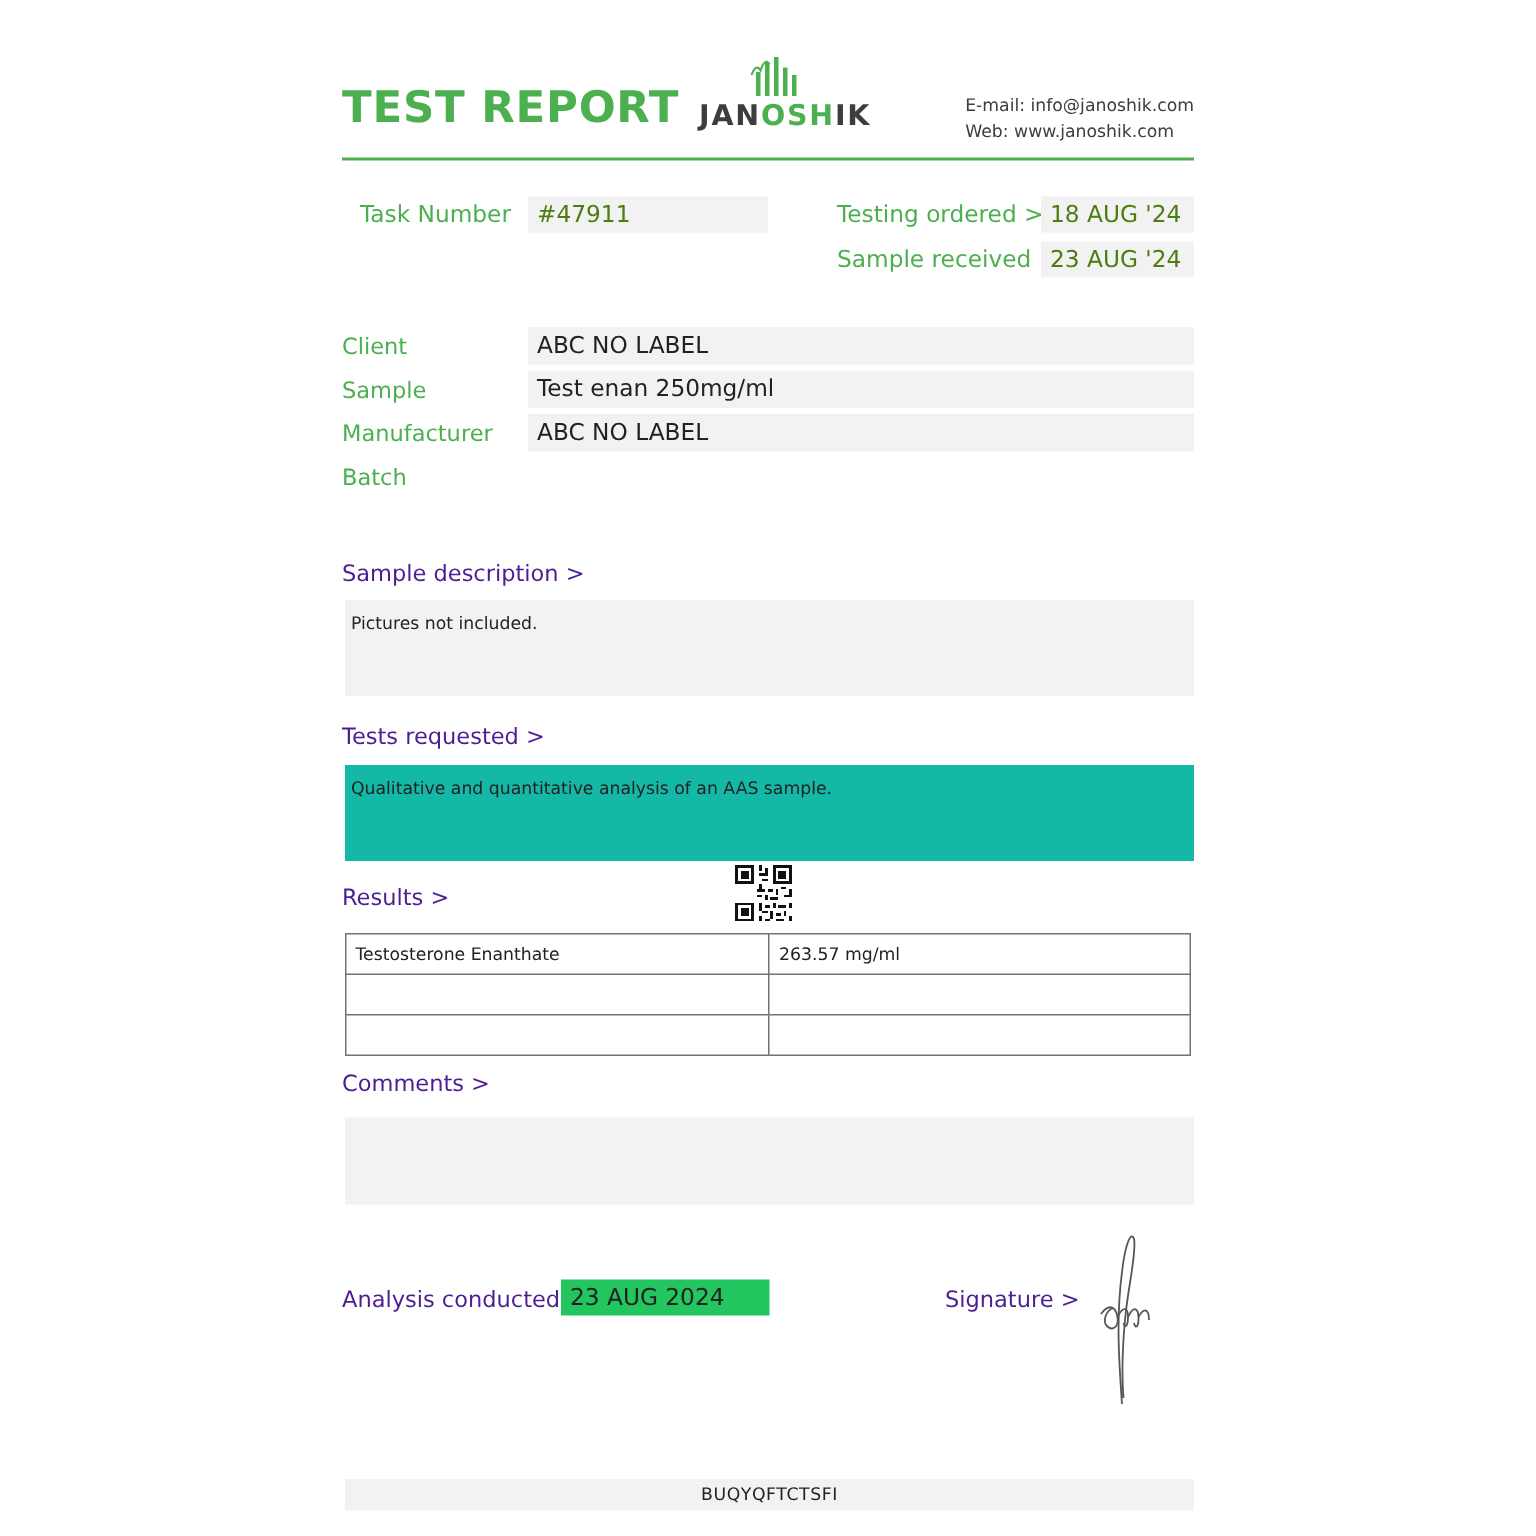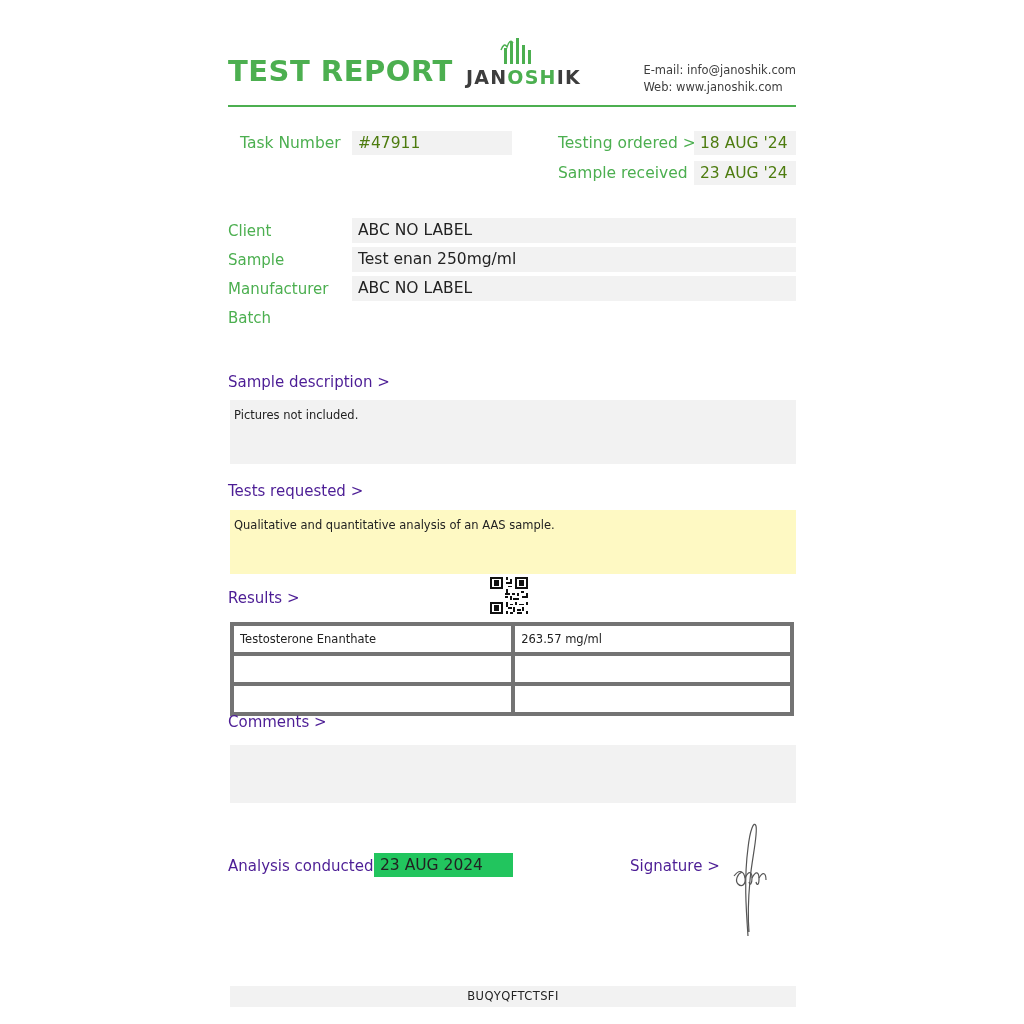--- a/index.html
+++ b/index.html
@@ -180,21 +180,21 @@
   }
   .sec-desc-box .txt {
     padding: 8px 4px;
     font-size: 11.5px;
     color: #222;
   }
   .sec-tests-title { position: absolute; left: 0; top: 482px; }
   .sec-tests-box {
     position: absolute; left: 2px; top: 510px;
     width: 566px; height: 64px;
-    background: #fef9c3;
+    background: #14b8a6;
   }
   .sec-tests-box .txt {
     padding: 8px 4px;
     font-size: 11.5px;
     color: #222;
   }
 
   .sec-results-title { position: absolute; left: 0; top: 589px; }
   .qr {
     position: absolute;
@@ -206,21 +206,21 @@
   .qr svg { display: block; }
 
   .results-table {
     position: absolute;
     left: 2px;
     top: 622px;
     width: 564px;
     border-collapse: collapse;
   }
   .results-table td {
-    border: 4px solid #737373;
+    border: 1px solid #737373;
     height: 22px;
     font-size: 11.5px;
     padding: 2px 6px;
     color: #222;
   }
   .results-table td.c1 { width: 281px; }
   .results-table td.c2 { width: 281px; }
 
   .sec-comments-title { position: absolute; left: 0; top: 713px; }
   .sec-comments-box {

